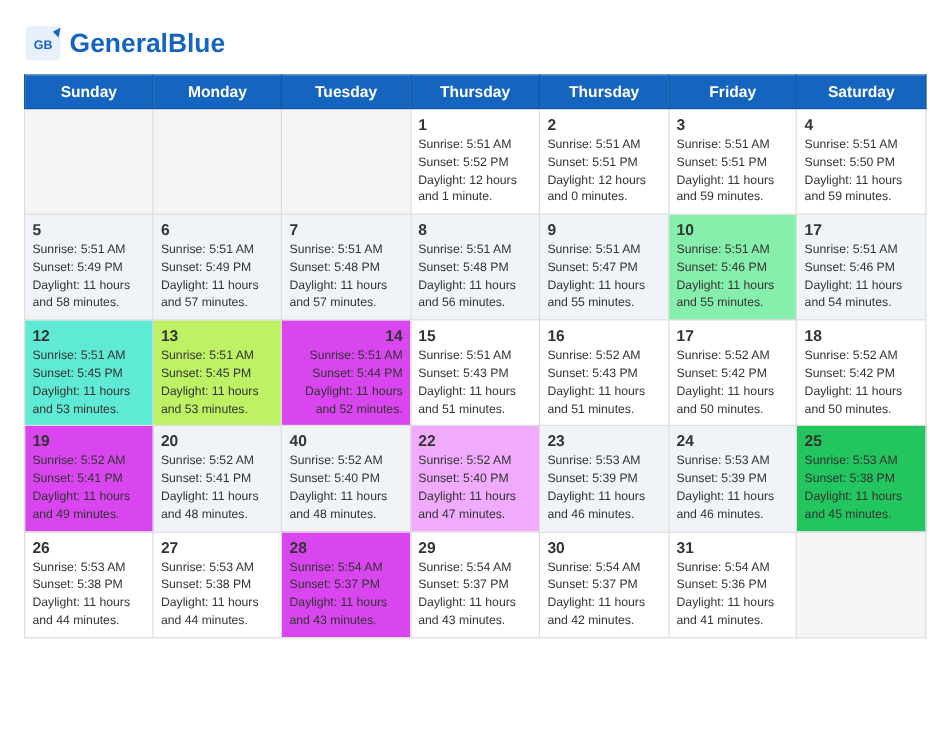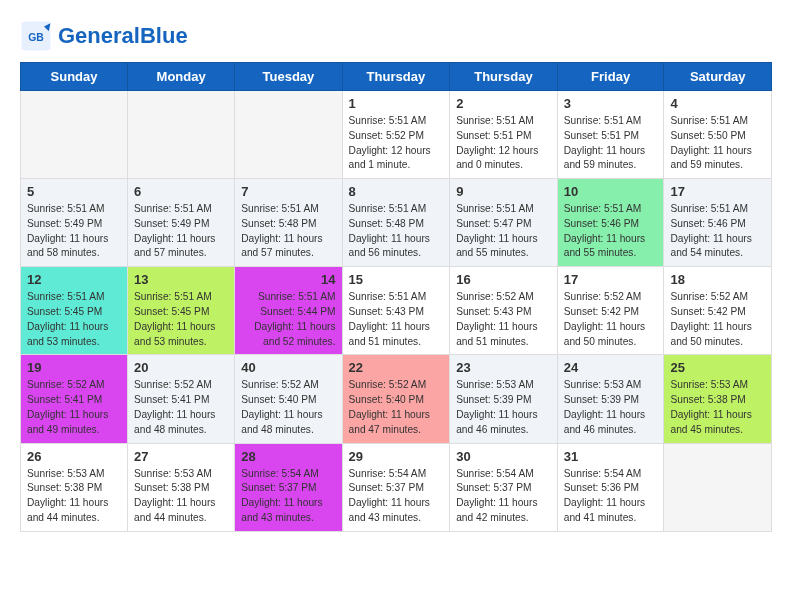--- a/index.html
+++ b/index.html
@@ -269,42 +269,42 @@
 Daylight: 11 hours
 and 48 minutes.</div>
         </td>
         <td style="background: rgb(240, 244, 248);">
           <span class="day-num">40</span>
           <div class="cell-text" style="white-space: pre-line;">Sunrise: 5:52 AM
 Sunset: 5:40 PM
 Daylight: 11 hours
 and 48 minutes.</div>
         </td>
-        <td style="background: #fca5a5;">
+        <td style="background: #f0abfc;">
           <span class="day-num">22</span>
           <div class="cell-text" style="white-space: pre-line;">Sunrise: 5:52 AM
 Sunset: 5:40 PM
 Daylight: 11 hours
 and 47 minutes.</div>
         </td>
         <td style="background: rgb(240, 244, 248);">
           <span class="day-num">23</span>
           <div class="cell-text" style="white-space: pre-line;">Sunrise: 5:53 AM
 Sunset: 5:39 PM
 Daylight: 11 hours
 and 46 minutes.</div>
         </td>
         <td style="background: rgb(240, 244, 248);">
           <span class="day-num">24</span>
           <div class="cell-text" style="white-space: pre-line;">Sunrise: 5:53 AM
 Sunset: 5:39 PM
 Daylight: 11 hours
 and 46 minutes.</div>
         </td>
-        <td style="background: #bef264;">
+        <td style="background: #22c55e;">
           <span class="day-num">25</span>
           <div class="cell-text" style="white-space: pre-line;">Sunrise: 5:53 AM
 Sunset: 5:38 PM
 Daylight: 11 hours
 and 45 minutes.</div>
         </td>
       </tr>
       <tr>
         <td style="background: rgb(255, 255, 255);">
           <span class="day-num">26</span>

